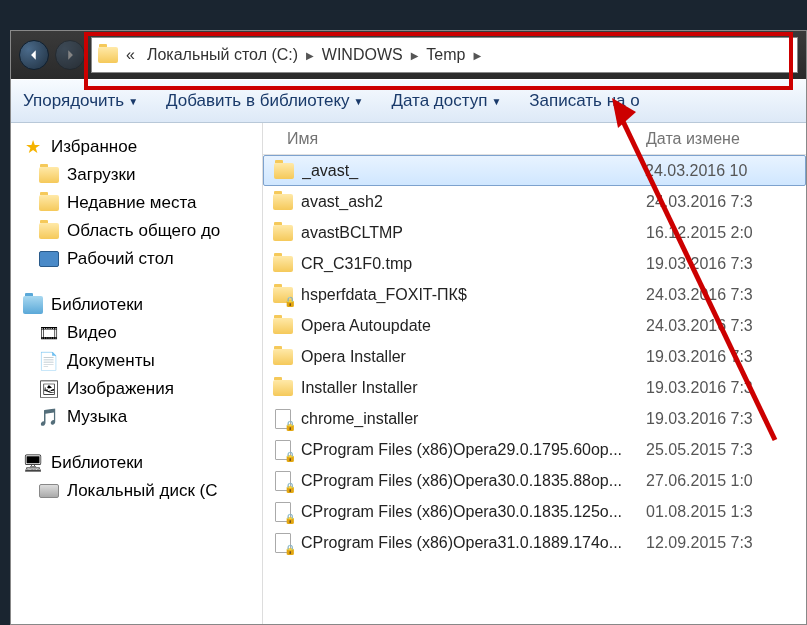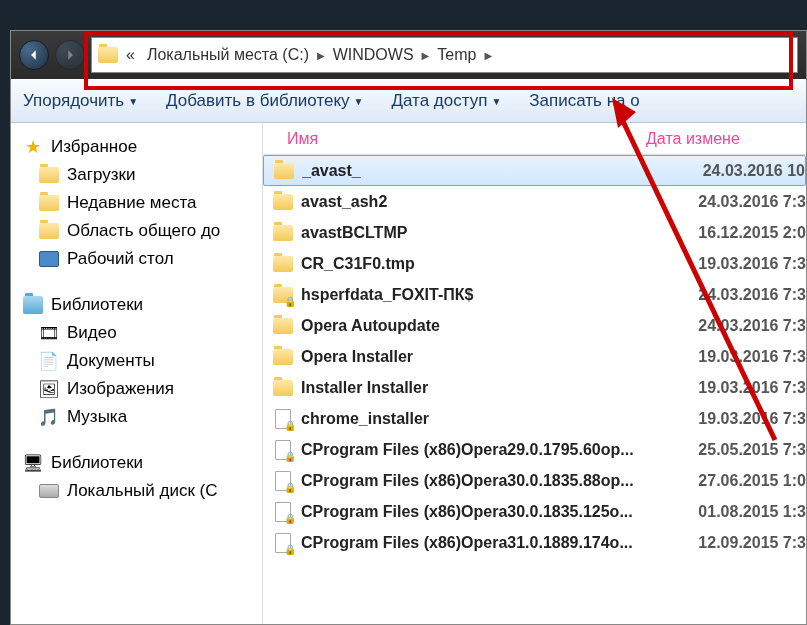--- a/index.html
+++ b/index.html
@@ -23,30 +23,30 @@
 
 .body { display: flex; height: calc(100% - 92px); background: #fff; }
 .sidebar { width: 252px; border-right: 1px solid #ddd; padding: 10px 4px; overflow: hidden; font-size: 17px; }
 .side-group { margin-bottom: 18px; }
 .side-item { display: flex; align-items: center; gap: 8px; padding: 4px 6px 4px 24px; cursor: pointer; white-space: nowrap; }
 .side-item.head { padding-left: 8px; font-weight: normal; }
 
 .icon { width: 20px; height: 20px; display: inline-flex; align-items: center; justify-content: center; flex-shrink: 0; }
 
 .content { flex: 1; overflow: hidden; }
-.col-headers { display: flex; height: 32px; border-bottom: 1px solid #e0e0e0; font-size: 16px; color: #ec4899; align-items: center; }
+.col-headers { display: flex; height: 32px; border-bottom: 1px solid #e0e0e0; font-size: 16px; color: #737373; align-items: center; }
 .col-name { flex: 1; padding-left: 24px; }
 .col-date { width: 160px; }
 
 .file-list { }
-.file-row { display: flex; align-items: center; height: 31px; font-size: 16px; color: #222; padding-left: 10px; cursor: default; font-weight: bold; }
+.file-row { display: flex; align-items: center; height: 31px; font-size: 16px; color: #222; padding-left: 10px; cursor: default; }
 .file-row.selected { background: linear-gradient(#e8f3ff, #d0e7ff); border: 1px solid #7da2ce; border-radius: 2px; }
 .file-row .icon { margin-right: 8px; }
 .file-name { flex: 1; white-space: nowrap; overflow: hidden; text-overflow: ellipsis; }
-.file-date { width: 160px; color: #555; white-space: nowrap; text-align: right; }
+.file-date { width: 160px; color: #555; white-space: nowrap; }
 
 .folder-icon { width: 20px; height: 16px; background: linear-gradient(#ffe9a8, #f5c95a); border-radius: 2px; position: relative; }
 .folder-icon::before { content: ""; position: absolute; top: -3px; left: 1px; width: 8px; height: 3px; background: #f5c95a; border-radius: 1px 1px 0 0; }
 .file-icon { width: 16px; height: 20px; background: #fff; border: 1px solid #aaa; border-radius: 1px; position: relative; }
 .lock-overlay::after { content: "🔒"; position: absolute; bottom: -2px; right: -4px; font-size: 10px; }
 
 .arrow-overlay { position: absolute; pointer-events: none; z-index: 20; }
 
 .star-icon { color: #f5b301; font-size: 18px; }
 .lib-icon { width: 22px; height: 18px; background: linear-gradient(#a8d8f0, #5aa8d8); border-radius: 2px; position: relative; }
@@ -68,21 +68,21 @@
     <div class="nav-btn disabled">
       <svg viewBox="0 0 24 24">
           <path d="M9 4l8 8-8 8v-16z"></path>
         </svg>
     </div>
     <div class="address-wrap">
       <span class="icon">
           <span class="folder-icon"></span>
         </span>
       <span class="crumb">«</span>
-      <span class="crumb">Локальный места (C:)</span>
+      <span class="crumb">Локальный стол (C:)</span>
       <span class="chev">▶</span>
       <span class="crumb">WINDOWS</span>
       <span class="chev">▶</span>
       <span class="crumb">Temp</span>
       <span class="chev">▶</span>
     </div>
   </div>
 
   <div class="toolbar">
     <div class="tool-item">

